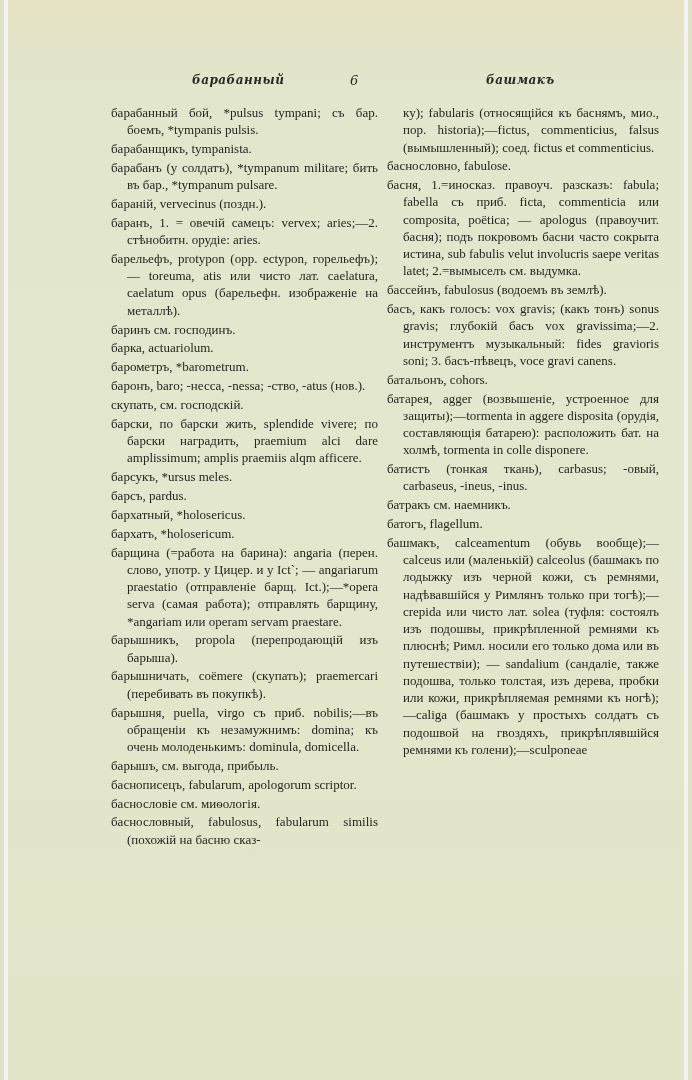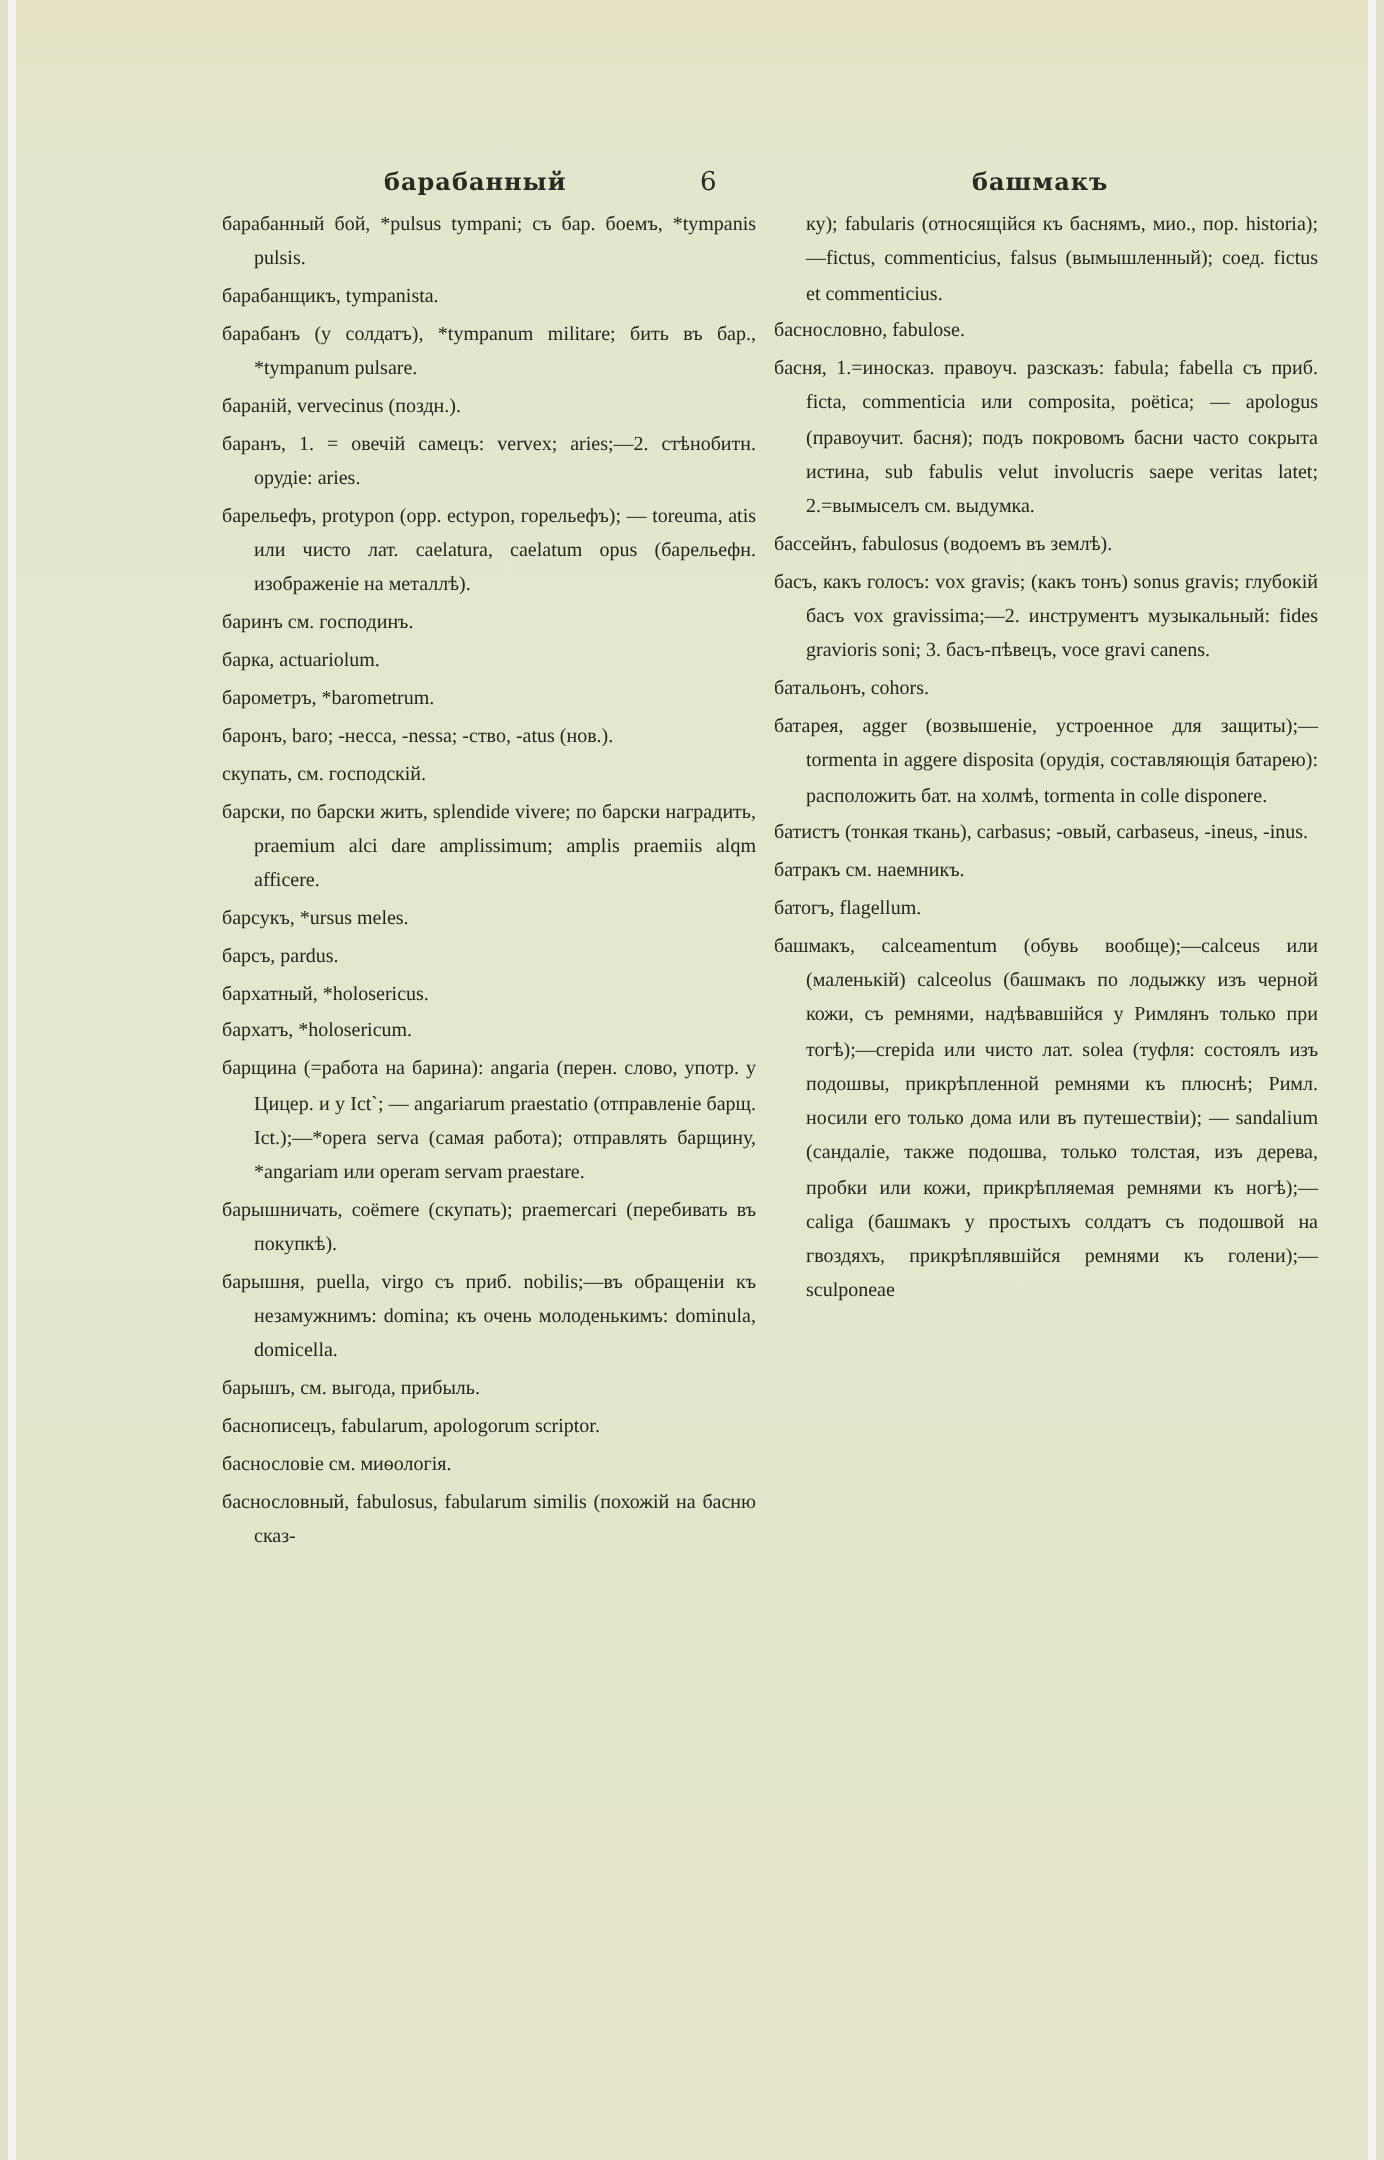--- a/index.html
+++ b/index.html
@@ -23,38 +23,39 @@
       box-shadow: inset 2px 0 0 #f2f2f2, inset -2px 0 0 #f2f2f2;
     }
     .edge-left {
       position: absolute; left: 0; top: 0; width: 4px; height: 1080px; background: #f3f3f3;
     }
     .edge-right {
       position: absolute; right: 0; top: 0; width: 4px; height: 1080px; background: #f3f3f3;
     }
     .header {
       position: absolute;
-      top: 84px;
+      top: 73px;
       left: 100px;
       width: 500px;
       height: 20px;
       font-family: "DejaVu Serif", serif;
       font-weight: bold;
       font-size: 12px;
       color: #2a2a22;
+      font-style: italic;
     }
     .header .left { position: absolute; left: 88px; top: 0; letter-spacing: 0.5px; }
     .header .num { position: absolute; left: 246px; top: 0; font-weight: normal; font-size: 13px; }
     .header .right { position: absolute; left: 382px; top: 0; letter-spacing: 0.5px; }
 
     .col {
       position: absolute;
       top: 104px;
       font-family: "Liberation Serif", serif;
-      font-size: 10px;
+      font-size: 13px;
       line-height: 17.25px;
       color: #26261f;
       text-align: justify;
     }
     .col.left-col { left: 107px; width: 267px; }
     .col.right-col { left: 383px; width: 272px; }
 
     .entry {
       margin: 0;
       padding-left: 16px;
@@ -89,20 +90,21 @@
     <p class="entry">барка, actuariolum.</p>
     <p class="entry">барометръ, *barometrum.</p>
     <p class="entry">баронъ, baro; -несса, -nessa; -ство, -atus (нов.).</p>
     <p class="entry">скупать, см. господскій.</p>
     <p class="entry">барски, по барски жить, splendide vivere; по барски наградить, praemium alci dare amplissimum; amplis praemiis alqm afficere.</p>
     <p class="entry">барсукъ, *ursus meles.</p>
     <p class="entry">барсъ, pardus.</p>
     <p class="entry">бархатный, *holosericus.</p>
     <p class="entry">бархатъ, *holosericum.</p>
     <p class="entry">барщина (=работа на барина): angaria (перен. слово, употр. у Цицер. и у Ict`; — angariarum praestatio (отправленіе барщ. Ict.);—*opera serva (самая работа); отправлять барщину, *angariam или operam servam praestare.</p>
+    <p class="entry">барышникъ, propola (перепродающій изъ барыша).</p>
     <p class="entry">барышничать, coëmere (скупать); praemercari (перебивать въ покупкѣ).</p>
     <p class="entry">барышня, puella, virgo съ приб. nobilis;—въ обращеніи къ незамужнимъ: domina; къ очень молоденькимъ: dominula, domicella.</p>
     <p class="entry">барышъ, см. выгода, прибыль.</p>
     <p class="entry">баснописецъ, fabularum, apologorum scriptor.</p>
     <p class="entry">баснословіе см. миѳологія.</p>
     <p class="entry">баснословный, fabulosus, fabularum similis (похожій на басню сказ-</p>
   </div>
 
   <div class="col right-col">
     <p class="entry cont" style="padding-left:16px;">ку); fabularis (относящійся къ баснямъ, мио., пор. historia);—fictus, commenticius, falsus (вымышленный); соед. fictus et commenticius.</p>

